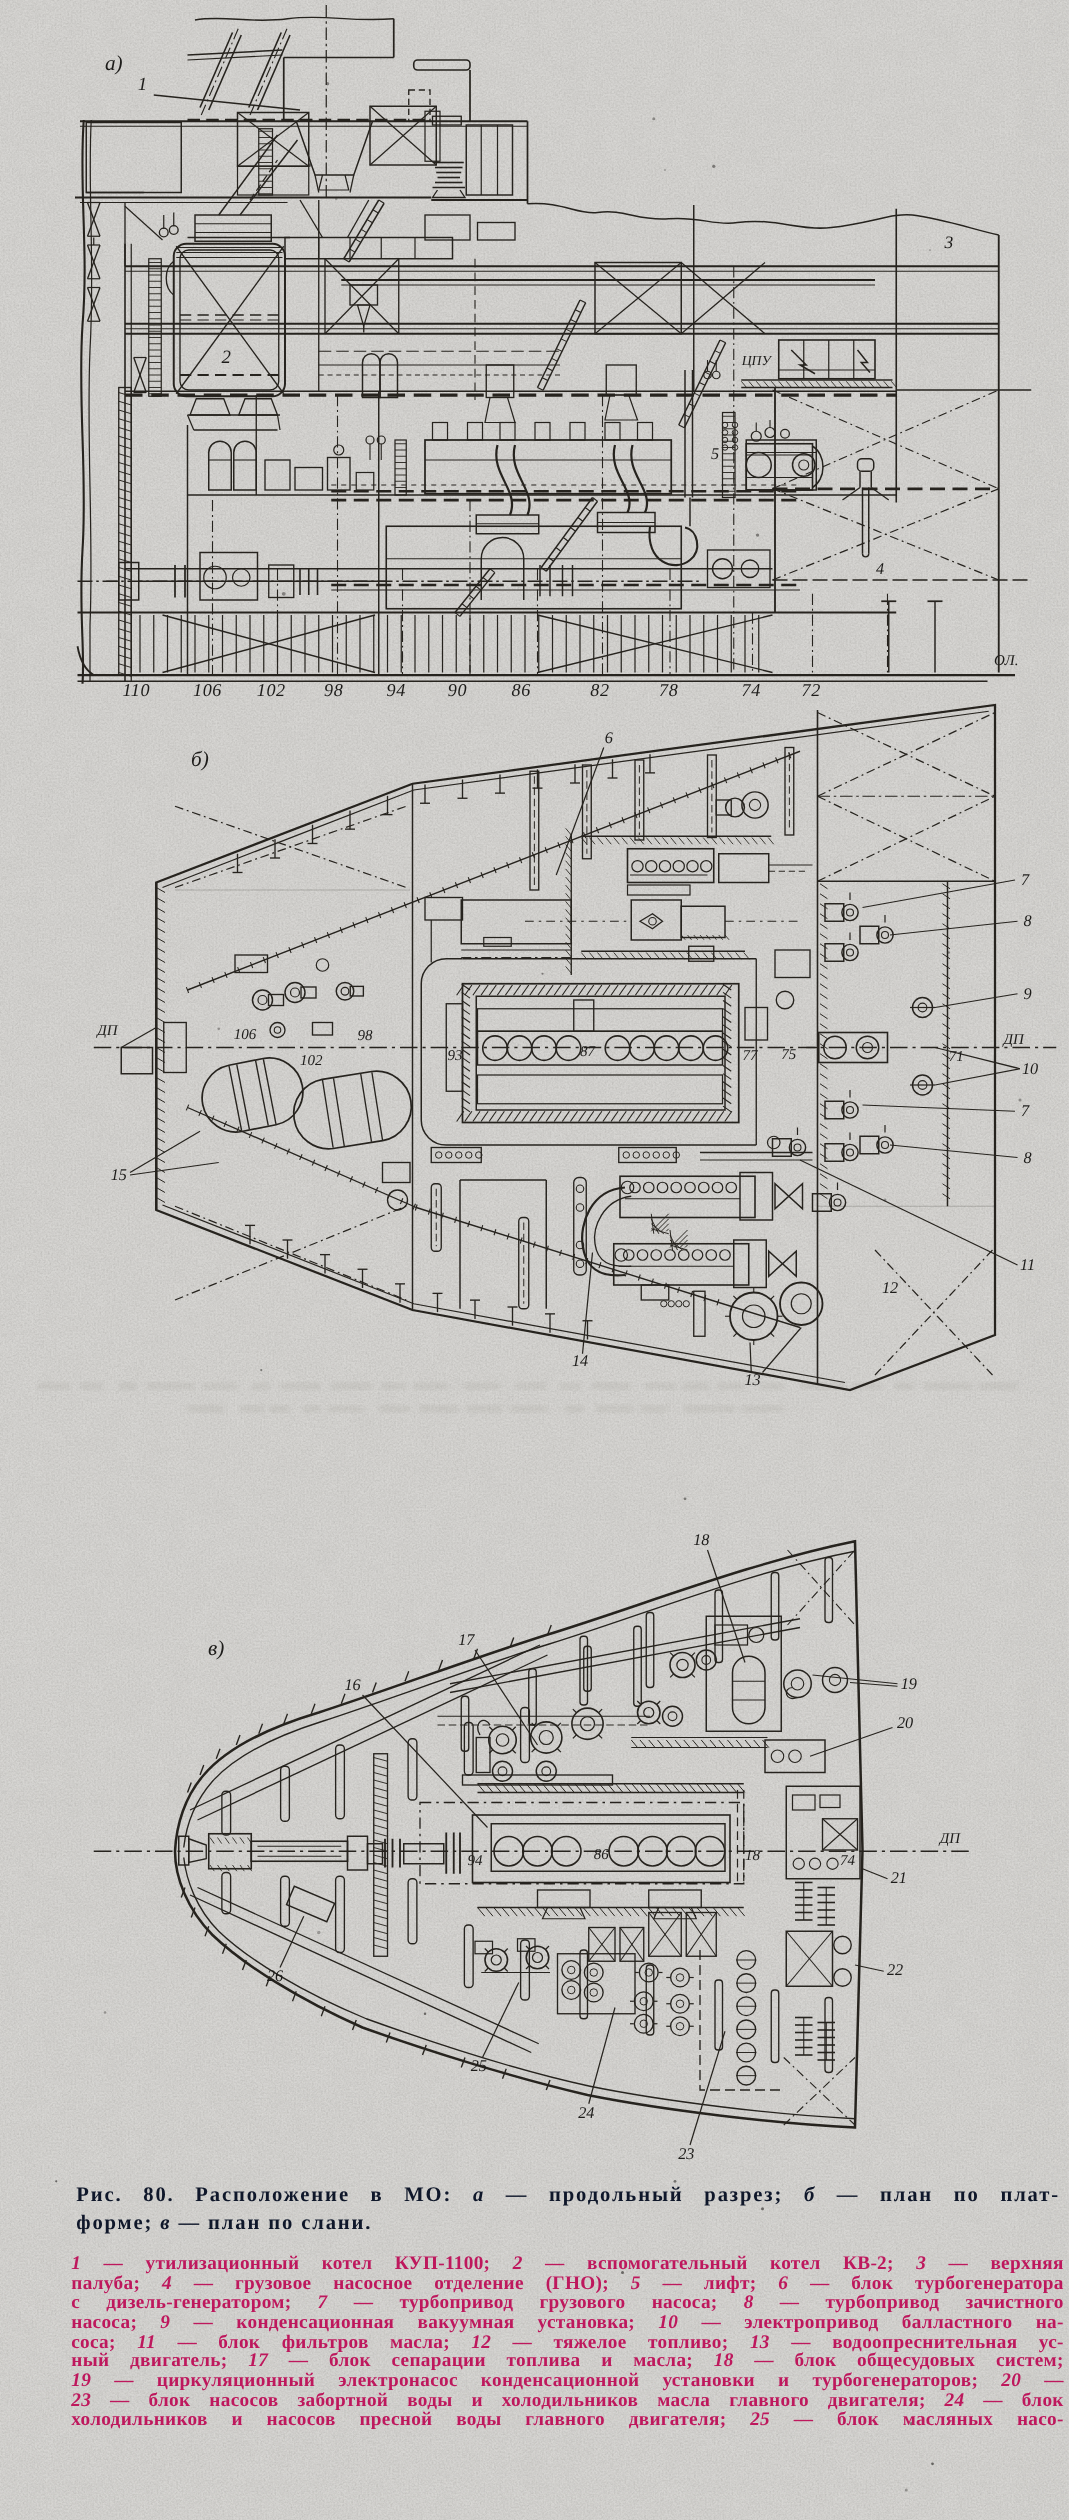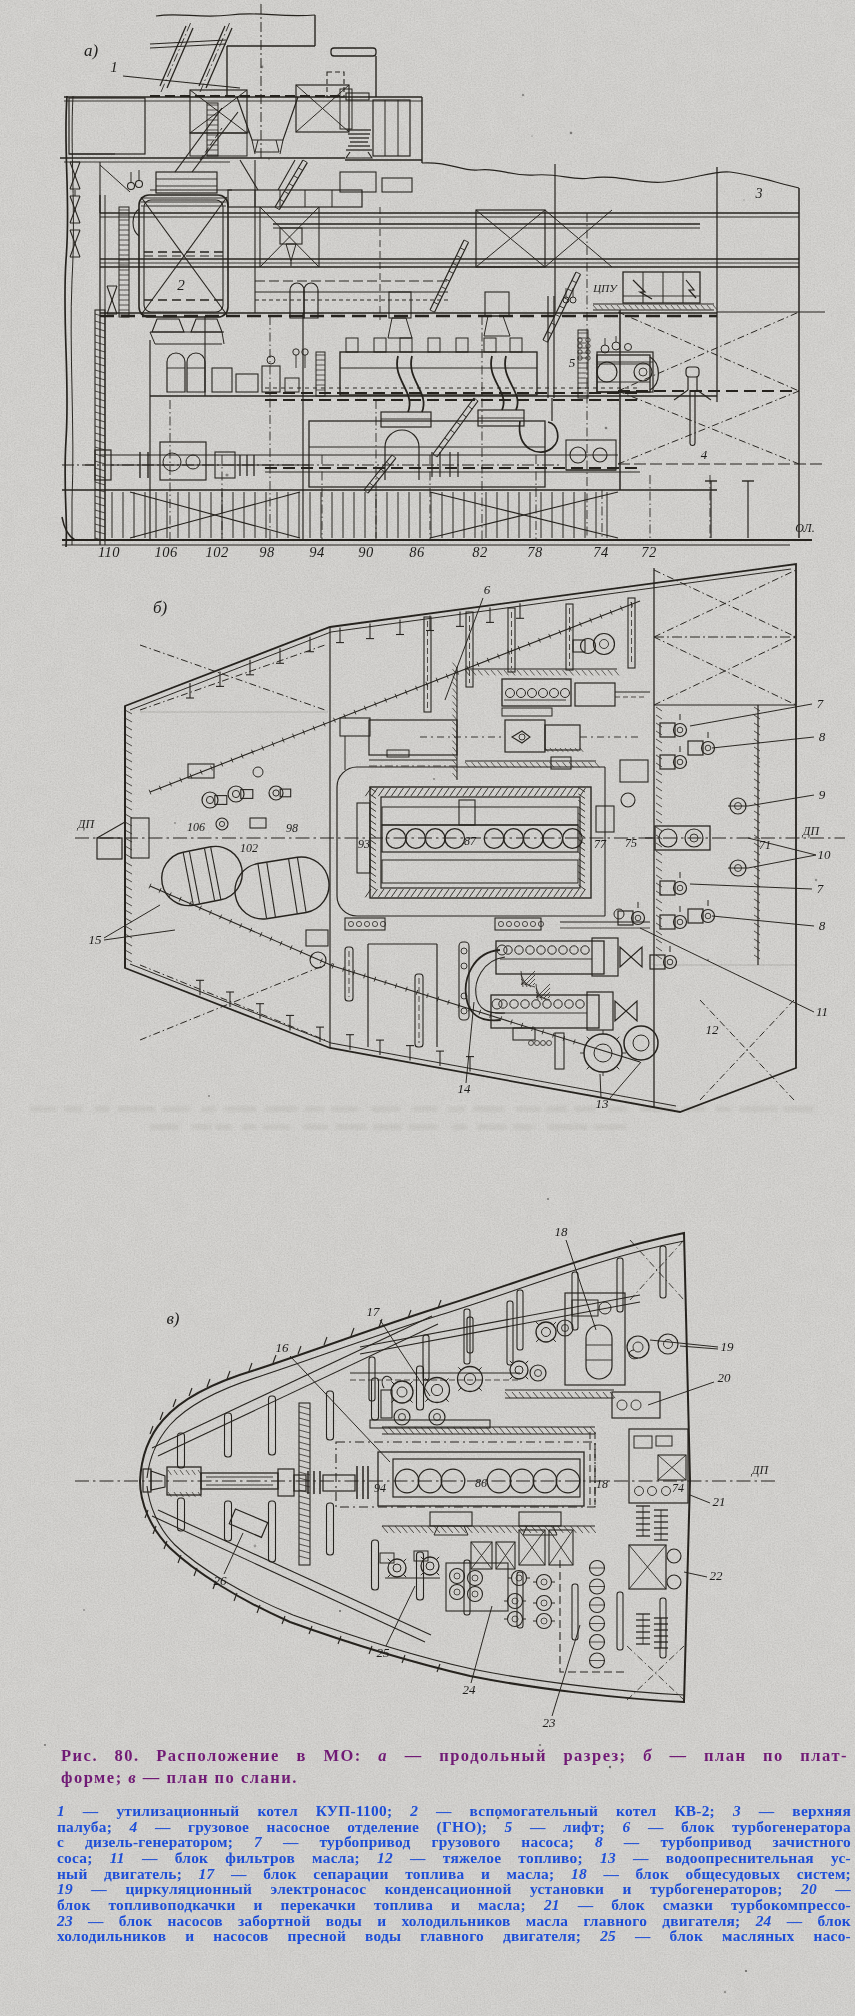--- a/index.html
+++ b/index.html
@@ -1,19 +1,19 @@
 <!DOCTYPE html>
 <html><head><meta charset="utf-8">
 <style>
 html,body{margin:0;padding:0;width:855px;height:2016px;background:#d7d6d3;overflow:hidden}
 .page{position:relative;width:855px;height:2016px;font-family:"Liberation Serif",serif;}
 .art{position:absolute;left:0;top:0}
-.cap{position:absolute;left:61px;top:1745px;width:787px;font-size:16.5px;font-weight:bold;color:#701a75;line-height:21.5px;letter-spacing:1.5px}
+.cap{position:absolute;left:61px;top:1745px;width:787px;font-size:16.5px;font-weight:bold;color:#0f172a;line-height:21.5px;letter-spacing:1.5px}
 .c1{text-align:justify;text-align-last:justify;white-space:nowrap}
-.leg{position:absolute;left:57px;top:1803px;width:794px;font-size:15.4px;font-weight:bold;color:#1d4ed8;line-height:15.65px;letter-spacing:0.25px}
+.leg{position:absolute;left:57px;top:1803px;width:794px;font-size:15.4px;font-weight:bold;color:#be185d;line-height:15.65px;letter-spacing:0.25px}
 .ll{text-align:justify;text-align-last:justify;white-space:nowrap}
 .ll.last{text-align-last:left}
 </style></head>
 <body>
 <div class="page">
 <div class="art"><svg width="855" height="2016" viewBox="0 0 855 2016">
 <rect width="855" height="2016" fill="#d7d6d3"></rect>
 <filter id="n" x="0" y="0" width="100%" height="100%">
           <feTurbulence type="fractalNoise" baseFrequency="0.7" numOctaves="3" seed="11"></feTurbulence>
           <feColorMatrix type="matrix" values="0 0 0 0 0.28  0 0 0 0 0.27  0 0 0 0 0.26  0.65 0.65 0.65 0 -0.72"></feColorMatrix>
@@ -1729,19 +1729,19 @@
 <line x1="630.0" y1="1300.0" x2="684.0" y2="1240.0" stroke="#26231e" stroke-width="0.88" stroke-dasharray="7 3 1.5 3"></line>
 </svg></div>
 <div class="cap">
       <div class="c1">Рис. 80. Расположение в МО: <i>а</i> — продольный разрез; <i>б</i> — план по плат-</div>
       <div class="c2">форме; <i>в</i> — план по слани.</div>
     </div>
 <div class="leg">
       <div class="ll"><i>1</i> — утилизационный котел КУП-1100; <i>2</i> — вспомогательный котел КВ-2; <i>3</i> — верхняя</div>
       <div class="ll">палуба; <i>4</i> — грузовое насосное отделение (ГНО); <i>5</i> — лифт; <i>6</i> — блок турбогенератора</div>
       <div class="ll">с дизель-генератором; <i>7</i> — турбопривод грузового насоса; <i>8</i> — турбопривод зачистного</div>
+      <div class="ll">насоса; <i>9</i> — конденсационная вакуумная установка; <i>10</i> — электропривод балластного на-</div>
       <div class="ll">соса; <i>11</i> — блок фильтров масла; <i>12</i> — тяжелое топливо; <i>13</i> — водоопреснительная ус-</div>
       <div class="ll">ный двигатель; <i>17</i> — блок сепарации топлива и масла; <i>18</i> — блок общесудовых систем;</div>
       <div class="ll"><i>19</i> — циркуляционный электронасос конденсационной установки и турбогенераторов; <i>20</i> —</div>
-      <div class="ll">блок топливоподкачки и перекачки топлива и масла; <i>21</i> — блок смазки турбокомпрессо-</div>
       <div class="ll"><i>23</i> — блок насосов забортной воды и холодильников масла главного двигателя; <i>24</i> — блок</div>
       <div class="ll">холодильников и насосов пресной воды главного двигателя; <i>25</i> — блок масляных насо-</div>
     </div>
 </div>
 </body></html>

